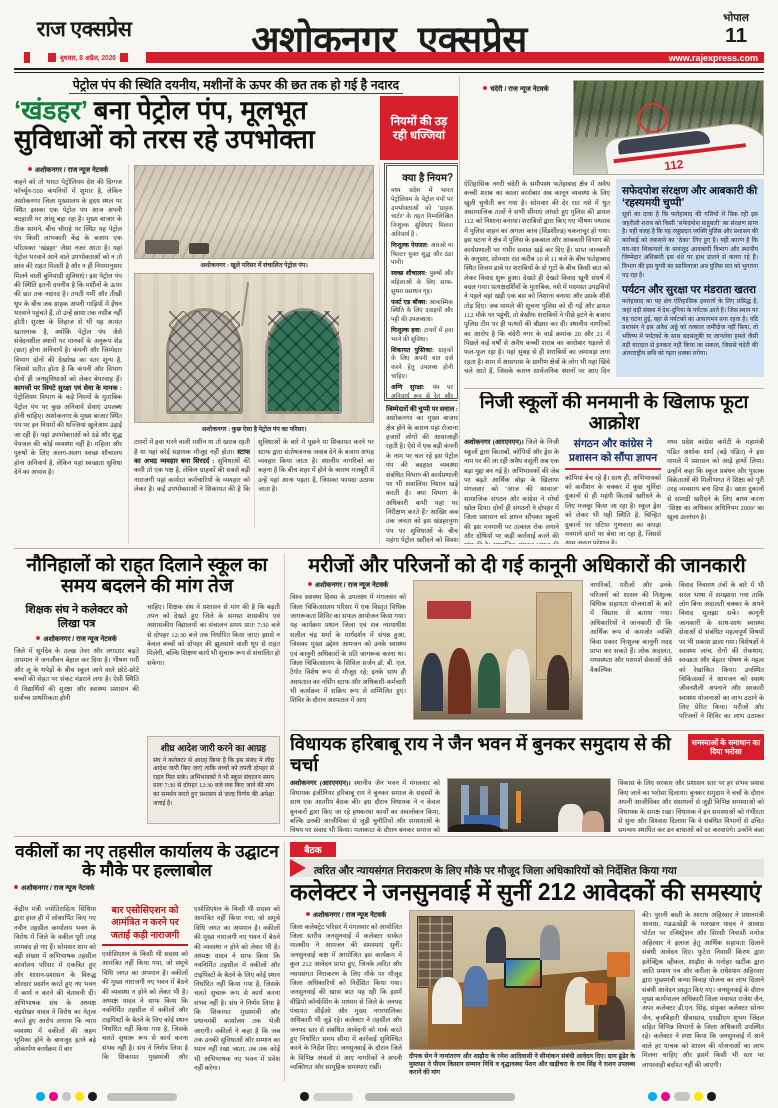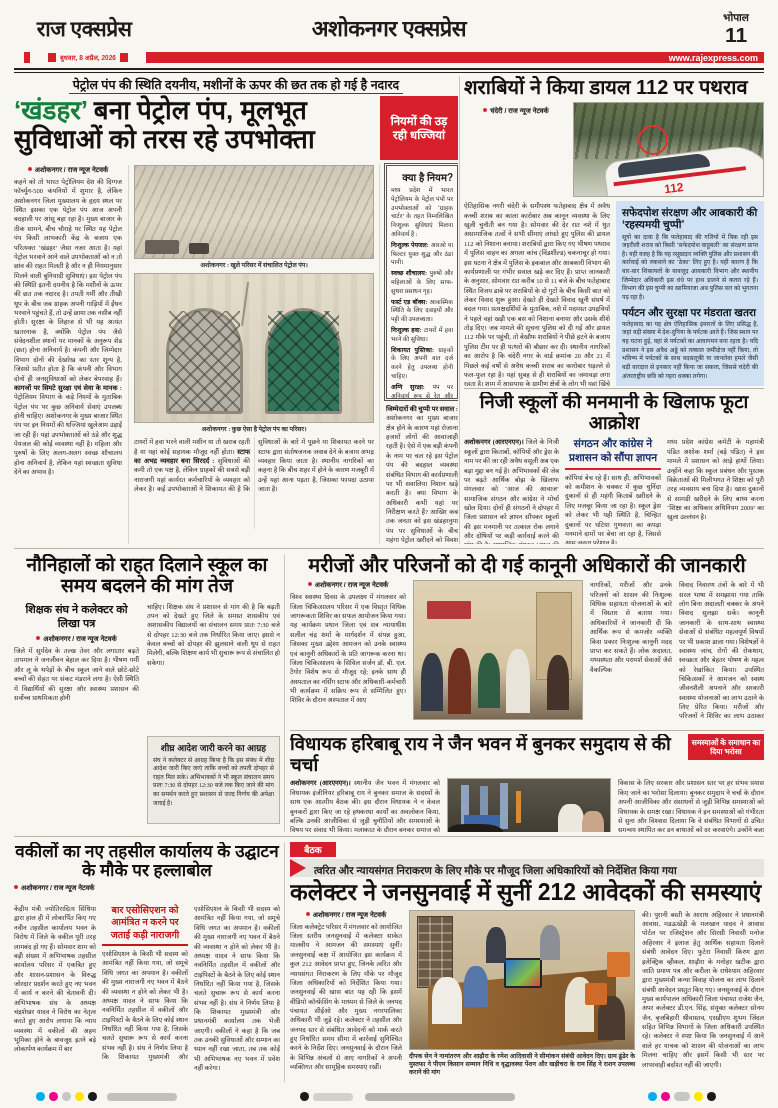--- a/index.html
+++ b/index.html
@@ -11,21 +11,21 @@
   .body-txt b{color:#111;}
   .caption{font-size:6.3px;font-weight:bold;color:#333;text-align:center;line-height:1.3;}
   .byline{font-family:"Liberation Sans", sans-serif;font-size:6.8px;font-weight:bold;color:#222;text-align:center;white-space:nowrap;overflow:hidden;}
   .dot{display:inline-block;width:4px;height:4px;border-radius:50%;background:#d71f2b;margin-right:3px;vertical-align:1px;}
   .vrule{position:absolute;width:1px;background:#ccc8bc;}
   .hrule{position:absolute;height:1px;background:#b7b3a7;}
   .photo{position:relative;overflow:hidden;border:1px solid #aaa69a;}
   .cols{display:flex;}
   
   .brand{font-family:"Liberation Sans", sans-serif;font-weight:bold;font-size:21px;letter-spacing:-0.5px;}
-  .edition{font-family:Liberation Sans, sans-serif;font-weight:bold;font-size:22px;letter-spacing:-0.5px;}
+  .edition{font-family:Liberation Mono, monospace;font-weight:bold;font-size:37px;letter-spacing:-0.5px;}
   .redbar{position:absolute;background:#d71f2b;display:flex;align-items:center;justify-content:flex-end;}
   .website{color:#fff;font-family:"Liberation Sans", sans-serif;font-weight:bold;font-size:9px;padding-right:6px;}
   .datechip{position:absolute;background:#f8f6f1;display:flex;align-items:center;justify-content:center;gap:4px;}
   .datetxt{color:#d71f2b;font-size:6.5px;font-weight:bold;font-family:"Liberation Sans", sans-serif;white-space:nowrap;}
   .sq{width:8px;height:9px;background:#d71f2b;}
   .dblrule{position:absolute;border-top:2px solid #222;border-bottom:1px solid #222;height:2px;}
   
   .kicker-lead{font-family:"Liberation Sans", sans-serif;font-weight:bold;font-size:12.5px;text-align:center;color:#111;}
   .kicker-lead span{border-bottom:1px solid #444;padding:0 4px 1px;}
   .flagbox{background:#d71f2b;color:#fff;font-family:"Liberation Sans", sans-serif;font-weight:bold;font-size:11.5px;line-height:1.25;text-align:center;display:flex;align-items:center;justify-content:center;padding:3px;}
@@ -130,21 +130,20 @@
         <div class="body-txt" style="height:150px;margin-top:5px;">
           <b>जिम्मेदारों की चुप्पी पर सवाल :</b> <span>अशोकनगर का मुख्य बाजार क्षेत्र होने के कारण यहां रोजाना हजारों लोगों की आवाजाही रहती है। ऐसे में एक बड़ी कंपनी के नाम पर चल रहे इस पेट्रोल पंप की बदहाल व्यवस्था संबंधित विभाग की कार्यप्रणाली पर भी सवालिया निशान खड़े करती है। क्या विभाग के अधिकारी कभी यहां पर निरीक्षण करते हैं? आखिर कब तक जनता को इस खंडहरनुमा पंप पर सुविधाओं के बीच महंगा पेट्रोल खरीदने को विवश होना पड़ेगा?</span>
         </div>
       </div>
     </div>
   </div>
 
   <div class="vrule" style="left:459px;top:76px;height:468px;"></div>
 
   <div class="abs" style="left:464px;top:76px;width:300px;height:310px;overflow:hidden;">
-    <div class="hl" style="font-size:20px;">शराबियों ने किया डायल 112 पर पथराव</div>
     <div style="display:flex;gap:5px;margin-top:4px;">
       <div style="width:104px;flex:0 0 auto;">
         <div class="byline" style="margin-top:4px;"><span class="dot"></span><span>चंदेरी / राज न्यूज नेटवर्क</span></div>
       </div>
       <div class="photo" style="flex:1;height:93px;background:linear-gradient(180deg,#66754e 0%,#55644a 34%,#8d9378 52%,#cfd2c4 100%);">
         <div style="position:absolute;inset:0 0 40% 0;background:repeating-linear-gradient(100deg,rgba(30,45,25,.35) 0 3px,transparent 3px 10px);"></div>
         <div style="position:absolute;bottom:-14px;right:-10px;width:88%;height:62%;background:#f4f3ef;border-radius:14px 40px 4px 4px;transform:rotate(-7deg);box-shadow:0 0 0 1px #b9b9b2;">
           <div style="position:absolute;top:2px;left:8%;width:55%;height:14px;background:#3c4450;border-radius:8px 14px 2px 2px;"></div>
           <div style="position:absolute;top:20px;left:4%;width:80%;height:4px;background:#d71f2b;"></div>
           <div style="position:absolute;top:26px;left:34%;color:#d71f2b;font-family:'Liberation Sans',sans-serif;font-weight:bold;font-size:12px;">112</div>

